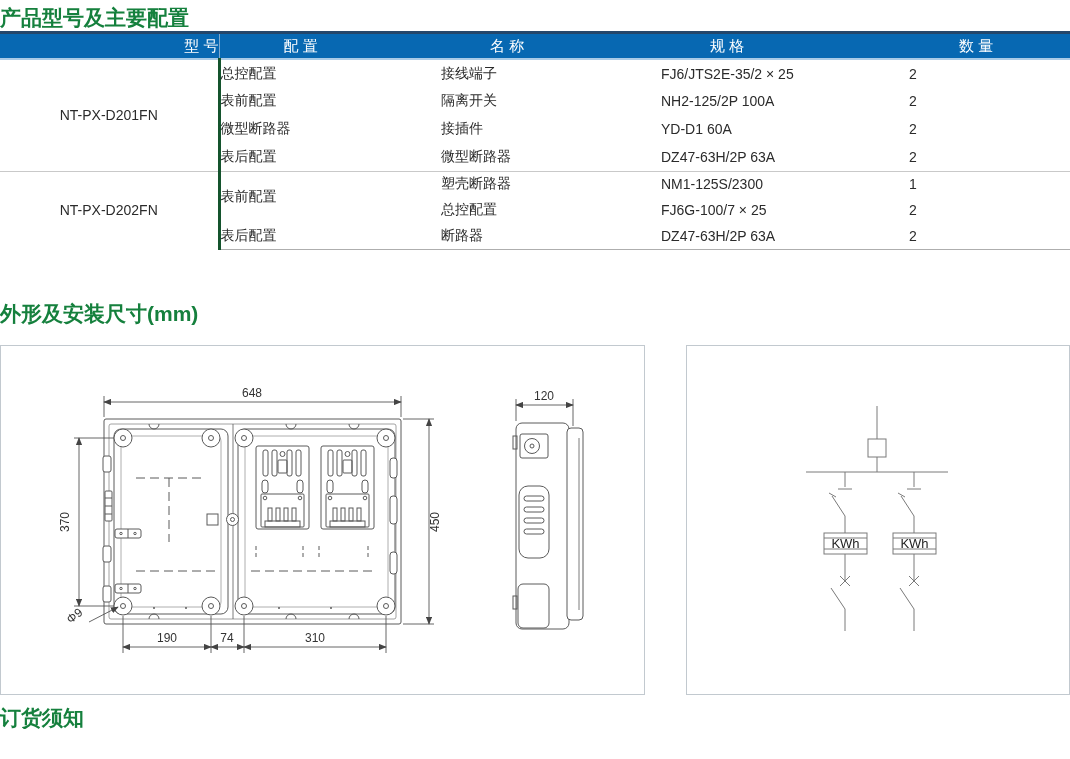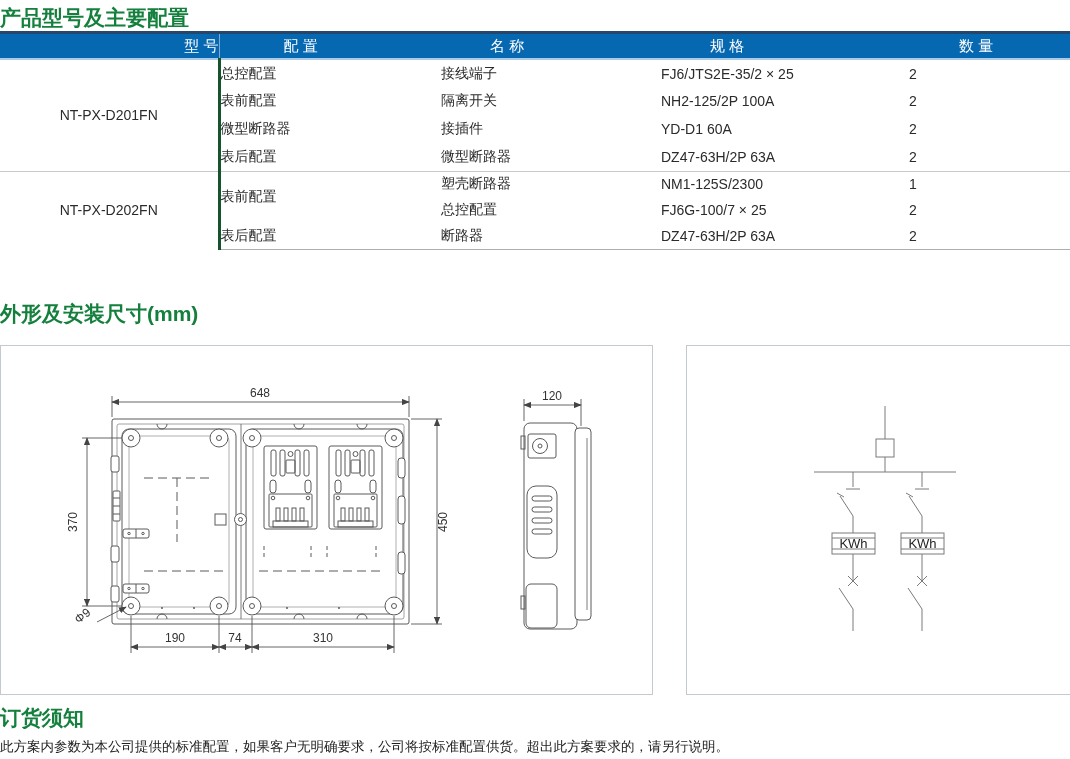--- a/index.html
+++ b/index.html
@@ -34,21 +34,21 @@
   tr.g1{height:28px;} tr.g2{height:26px;}
   td.c-model{text-align:center;border-right:3px solid #14532d;}
   td.c-config{padding-left:83px;}
   td.c-name{padding-left:49px;}
   td.c-spec{padding-left:49px;}
   td.c-qty{padding-left:50px;}
   tr.gsep td{border-top:1px solid #c9c9c9;}
   tr.glast td{border-bottom:1px solid #aeaeae;}
 
   .note{position:absolute;left:0;top:257px;font-size:14px;color:#222;}
-  .panel{position:absolute;top:345px;border:1px solid #c2c9cf;background:#fff;padding-left:8px;}
+  .panel{position:absolute;top:345px;border:1px solid #c2c9cf;background:#fff;}
   #panel-left{left:0;width:643px;height:348px;}
   #panel-right{left:686px;width:382px;height:348px;}
   .order-text{position:absolute;left:0;top:738px;font-size:13.5px;color:#222;}
   svg text{font-family:"Liberation Sans","DejaVu Sans",sans-serif;}
 </style>
 </head>
 <body>
 
 <div class="page">
 
@@ -332,15 +332,14 @@
         </g>
       </g>
       <g fill="#222" font-size="13" text-anchor="middle">
         <text x="158.5" y="201.5">KWh</text>
         <text x="227.5" y="201.5">KWh</text>
       </g>
     </svg>
   </div>
 
   <div class="sec-title" id="title-order">订货须知</div>
-  <div class="order-text">此方案内参数为本公司提供的标准配置，如果客户无明确要求，公司将按标准配置供货。超出此方案要求的，请另行说明。</div>
 
 </div>
 
 </body></html>

